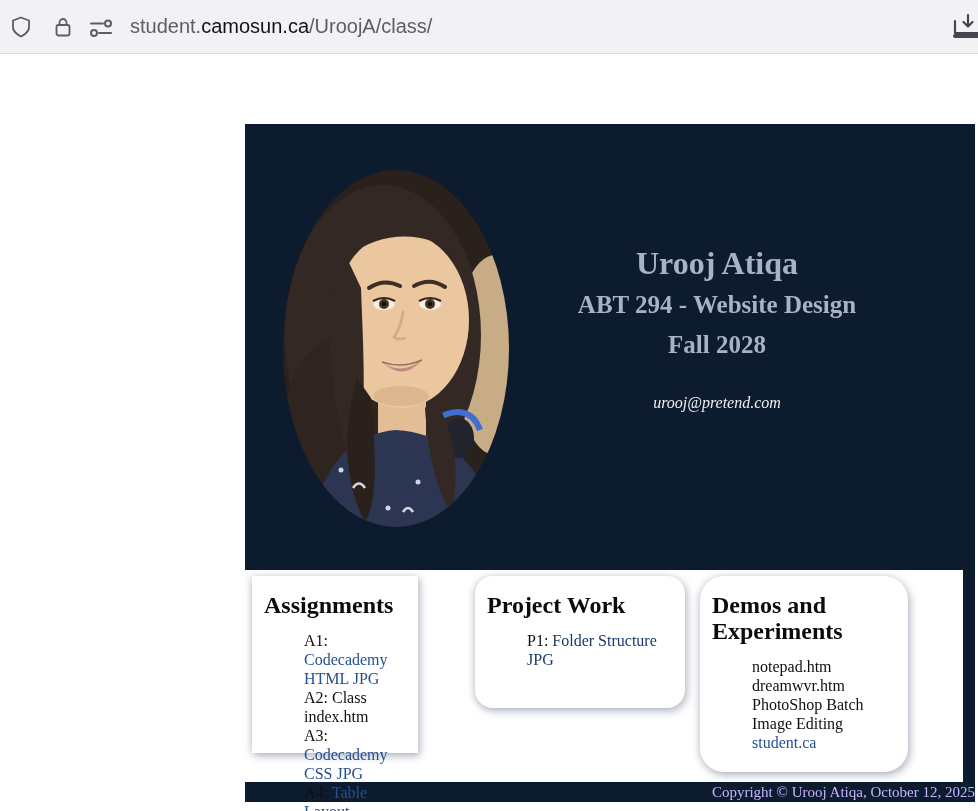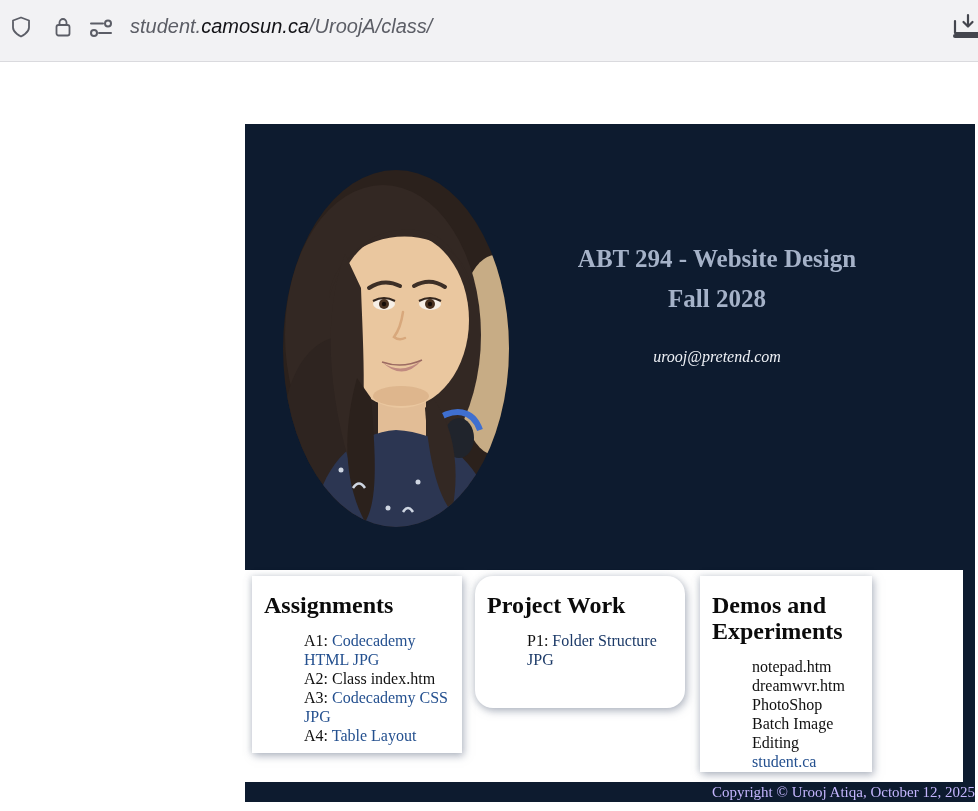--- a/index.html
+++ b/index.html
@@ -4,22 +4,22 @@
 <style>
   * { box-sizing: border-box; }
   html,body { margin:0; padding:0; }
   body {
     width:978px; height:811px; position:relative; overflow:hidden;
     background:#ffffff; font-family:"Liberation Serif", serif;
   }
 
   
   .browser-bar{
-    position:absolute; left:0; top:0; width:978px; height:62px;
-    background:#f2f2f4; border-bottom:1px solid #dadade;font-style:italic;
+    position:absolute; left:0; top:0; width:978px; height:54px;
+    background:#f2f2f4; border-bottom:1px solid #dadade;
   }
   .bicon{ position:absolute; top:15px; width:24px; height:24px; }
   .bicon svg{ display:block; }
   .icon-shield{ left:9px; }
   .icon-lock{ left:51px; }
   .icon-perm{ left:88px; top:17px; }
   .icon-download{ left:952px; top:13px; width:34px; height:28px; overflow:hidden; }
   .url-text{
     position:absolute; left:130px; top:0; height:53px; line-height:53px;
     font-family:"Liberation Sans", sans-serif; font-size:20px; color:#5c5e66;
@@ -48,23 +48,23 @@
 
   
   .cards-section{
     position:absolute; left:0; top:446px; width:718px; height:212px; background:#ffffff;
   }
   .card{
     position:absolute; top:6px; background:#ffffff;
     box-shadow:2px 3px 8px rgba(120,130,150,0.55), -2px 0 6px rgba(140,150,165,0.25);
     padding:16px 12px 0 12px;
   }
-  .card:nth-child(1){ left:7px;   width:210px; height:177px; }
+  .card:nth-child(1){ left:7px;   width:166px; height:177px; }
   .card:nth-child(2){ left:230px; width:210px; height:132px;border-radius:18px; }
-  .card:nth-child(3){ left:455px; width:172px; height:196px; }
+  .card:nth-child(3){ left:455px; width:208px; height:196px;border-radius:24px; }
   .card-title{
     font-size:24px; line-height:26px; font-weight:bold; color:#0b0b0b; margin:0;
   }
   .card-list{ margin:13px 0 0 40px; font-size:16px; line-height:19px; color:#101010; }
   .card-item{ }
   .link{ color:#24508f; cursor:pointer; text-decoration:none; }
   .link.dark{ color:#1c3a68; }
 
   
   .site-footer{
@@ -146,20 +146,21 @@
           <path d="M99,192 Q119,199 139,190" stroke="#9c6b62" stroke-width="1.5" fill="none"></path>
           <path d="M70,318 q6,-9 12,0" stroke="#cfd6e2" stroke-width="2.5" fill="none"></path>
           <circle cx="105" cy="338" r="2.5" fill="#cfd6e2"></circle>
           <circle cx="135" cy="312" r="2.5" fill="#cfd6e2"></circle>
           <path d="M120,342 q5,-8 10,0" stroke="#cfd6e2" stroke-width="2.5" fill="none"></path>
           <circle cx="58" cy="300" r="2.5" fill="#cfd6e2"></circle>
         </g>
       </svg>
     </div>
     <div class="head-text">
+      <h1>Urooj Atiqa</h1>
       <h2>ABT 294 - Website Design</h2>
       <h2>Fall 2028</h2>
       <div class="email">urooj@pretend.com</div>
     </div>
   </div>
 
   <div class="cards-section">
       <div class="card">
         <div class="card-title">Assignments</div>
         <div class="card-list">

